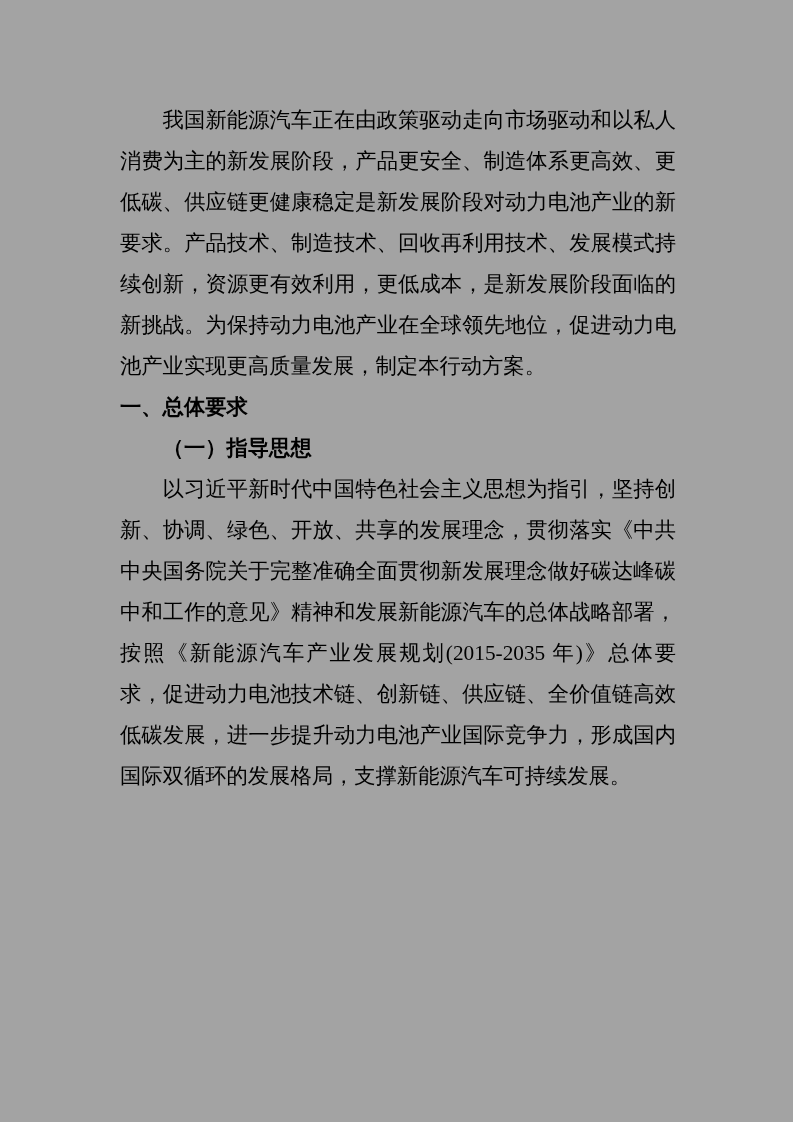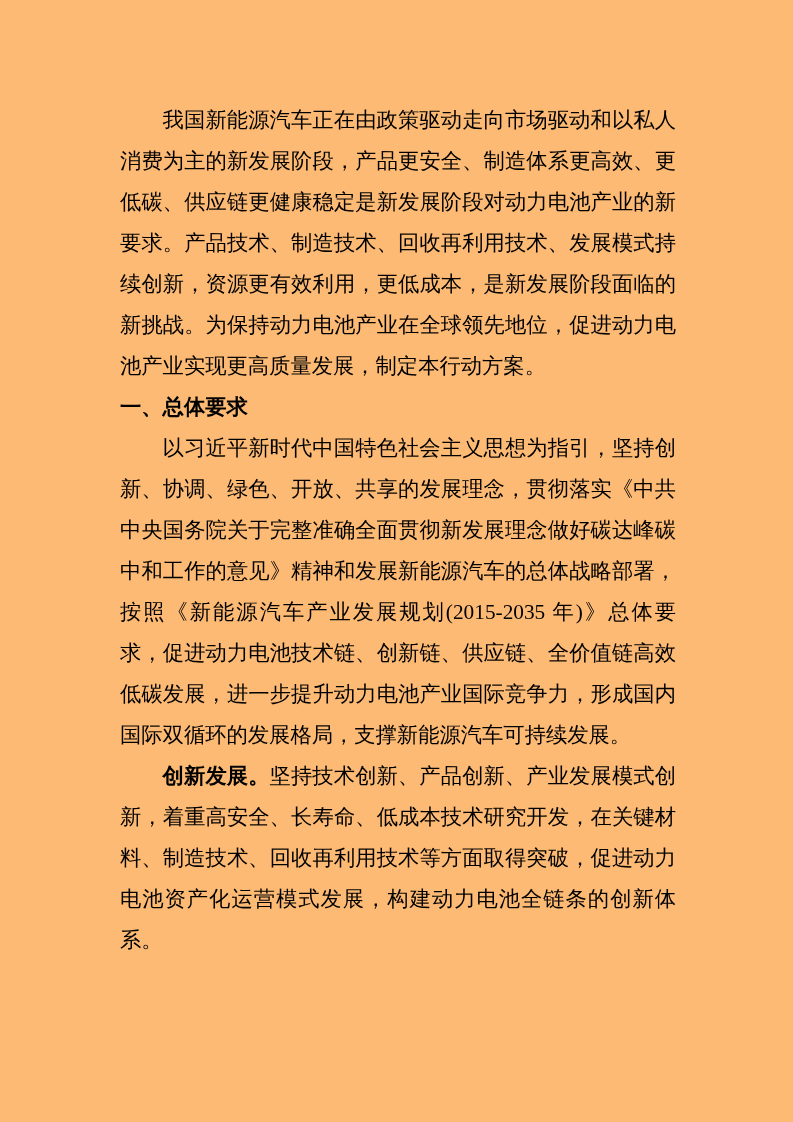--- a/index.html
+++ b/index.html
@@ -4,21 +4,21 @@
 <style>
   html, body {
     margin: 0;
     padding: 0;
     background: #ffffff;
   }
   .page {
     position: relative;
     width: 793px;
     height: 1122px;
-    background: #fdba74;
+    background: #a3a3a3;
     overflow: hidden;
   }
   .content {
     position: absolute;
     left: 120px;
     top: 100px;
     width: 556px;
     color: #000000;
     font-family: "Liberation Serif", "DejaVu Serif", serif;
     font-size: 21.3px;
@@ -46,16 +46,16 @@
     font-weight: bold;
   }
 </style>
 </head>
 <body>
 
 <div class="page">
   <div class="content">
     <p class="para">我国新能源汽车正在由政策驱动走向市场驱动和以私人消费为主的新发展阶段，产品更安全、制造体系更高效、更低碳、供应链更健康稳定是新发展阶段对动力电池产业的新要求。产品技术、制造技术、回收再利用技术、发展模式持续创新，资源更有效利用，更低成本，是新发展阶段面临的新挑战。为保持动力电池产业在全球领先地位，促进动力电池产业实现更高质量发展，制定本行动方案。</p>
     <p class="h1">一、总体要求</p>
+    <p class="h2">（一）指导思想</p>
     <p class="para">以习近平新时代中国特色社会主义思想为指引，坚持创新、协调、绿色、开放、共享的发展理念，贯彻落实《中共中央国务院关于完整准确全面贯彻新发展理念做好碳达峰碳中和工作的意见》精神和发展新能源汽车的总体战略部署，按照《新能源汽车产业发展规划(2015-2035 年)》总体要求，促进动力电池技术链、创新链、供应链、全价值链高效低碳发展，进一步提升动力电池产业国际竞争力，形成国内国际双循环的发展格局，支撑新能源汽车可持续发展。</p>
-    <p class="para"><span class="lead">创新发展。</span><span>坚持技术创新、产品创新、产业发展模式创新，着重高安全、长寿命、低成本技术研究开发，在关键材料、制造技术、回收再利用技术等方面取得突破，促进动力电池资产化运营模式发展，构建动力电池全链条的创新体系。</span></p>
   </div>
 </div>
 
 </body></html>

